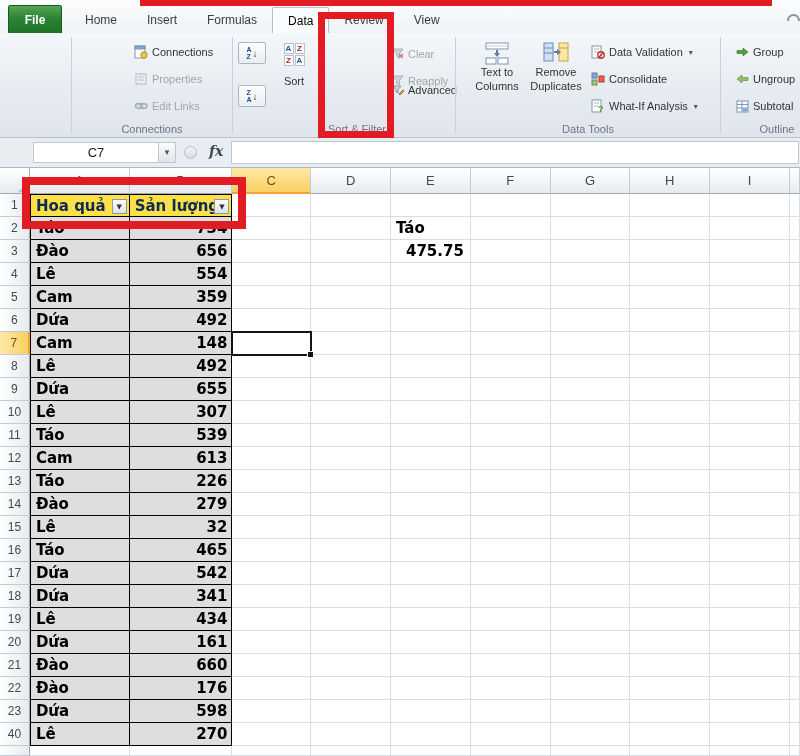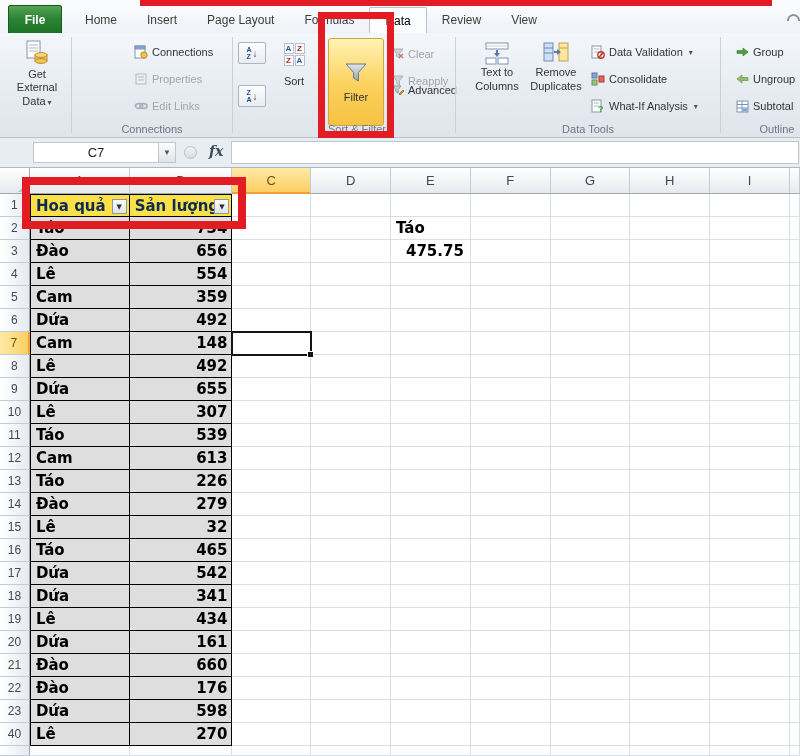--- a/index.html
+++ b/index.html
@@ -107,48 +107,30 @@
   svg{display:block;}
 </style>
 </head>
 <body>
 
 <div class="tabbar">
   <div class="file-tab">File</div>
   <div class="tabs">
       <div class="tab">Home</div>
       <div class="tab">Insert</div>
-      <div class="tab">Page Layout</div>
       <div class="tab">Formulas</div>
       <div class="tab active">Data</div>
       <div class="tab">Review</div>
       <div class="tab">View</div>
     </div>
   <div class="minimize-arc"></div>
 </div>
 
 <div class="ribbon">
 
-  <div class="rgroup" style="left:2px;width:68px;">
-    <div class="bigbtn" style="left:6px;top:6px;width:58px;">
-      <span class="iconbox">
-        <svg width="26" height="28" viewBox="0 0 26 28">
-          <rect x="3" y="2" width="13" height="17" fill="#fff" stroke="#8296ad"></rect>
-          <line x1="5" y1="6" x2="14" y2="6" stroke="#aab6c2"></line>
-          <line x1="5" y1="9" x2="14" y2="9" stroke="#aab6c2"></line>
-          <line x1="5" y1="12" x2="14" y2="12" stroke="#aab6c2"></line>
-          <rect x="11" y="16" width="12" height="6" fill="#f2c24e" stroke="#b98d2f"></rect>
-          <ellipse cx="17" cy="16" rx="6" ry="2.4" fill="#f8d878" stroke="#b98d2f"></ellipse>
-          <ellipse cx="17" cy="22" rx="6" ry="2.4" fill="#f2c24e" stroke="#b98d2f"></ellipse>
-        </svg>
-      </span>
-      <span>Get External</span>
-      <span><span>Data</span><span class="caret">▾</span></span>
-    </div>
-  </div>
   <div class="rsep" style="left:71px;"></div>
 
   <div class="rgroup" style="left:72px;width:160px;">
     <div class="ritem" style="left:62px;top:10px;">
       <span class="iconbox">
         <svg width="14" height="14" viewBox="0 0 14 14">
           <rect x="1" y="1" width="10" height="12" fill="#fff" stroke="#8296ad"></rect>
           <rect x="1" y="1" width="10" height="3" fill="#7fa7d9" stroke="#8296ad"></rect>
           <circle cx="10" cy="10" r="3.2" fill="#f2c24e" stroke="#b98d2f"></circle>
         </svg>
@@ -194,34 +176,20 @@
         <span class="azarrow">↓</span>
     </div>
     <div class="bigbtn" style="left:38px;top:10px;width:44px;">
       <span class="sorticon">
         <span class="lA">A</span>
           <span class="lZ">Z</span>
           <span class="lZ">Z</span>
           <span class="lA">A</span>
       </span>
       <span style="margin-top:8px;">Sort</span>
-    </div>
-    <div class="filterbtn">
-      <span class="iconbox">
-        <svg width="26" height="24" viewBox="0 0 26 24">
-          <defs>
-              <linearGradient id="fg" x1="0" y1="0" x2="0" y2="1">
-            <stop offset="0" stop-color="#dfe4ea"></stop>
-                <stop offset="1" stop-color="#98a3ae"></stop>
-          </linearGradient>
-            </defs>
-          <path d="M3 3 L23 3 L15.5 11.5 L15.5 20 L10.5 17 L10.5 11.5 Z" fill="url(#fg)" stroke="#6e7a86"></path>
-        </svg>
-      </span>
-      <span>Filter</span>
     </div>
     <div class="ritem gray" style="left:158px;top:12px;">
       <span class="iconbox">
         <svg width="12" height="12" viewBox="0 0 12 12">
           <path d="M1 1 L11 1 L7.5 5.5 L7.5 10 L4.5 8.2 L4.5 5.5 Z" fill="#cdd3d9" stroke="#aab2ba"></path>
           <path d="M7 6 l4 4 M11 6 l-4 4" stroke="#c97b7b" stroke-width="1.4"></path>
         </svg>
       </span>
       <span>Clear</span>
     </div>

